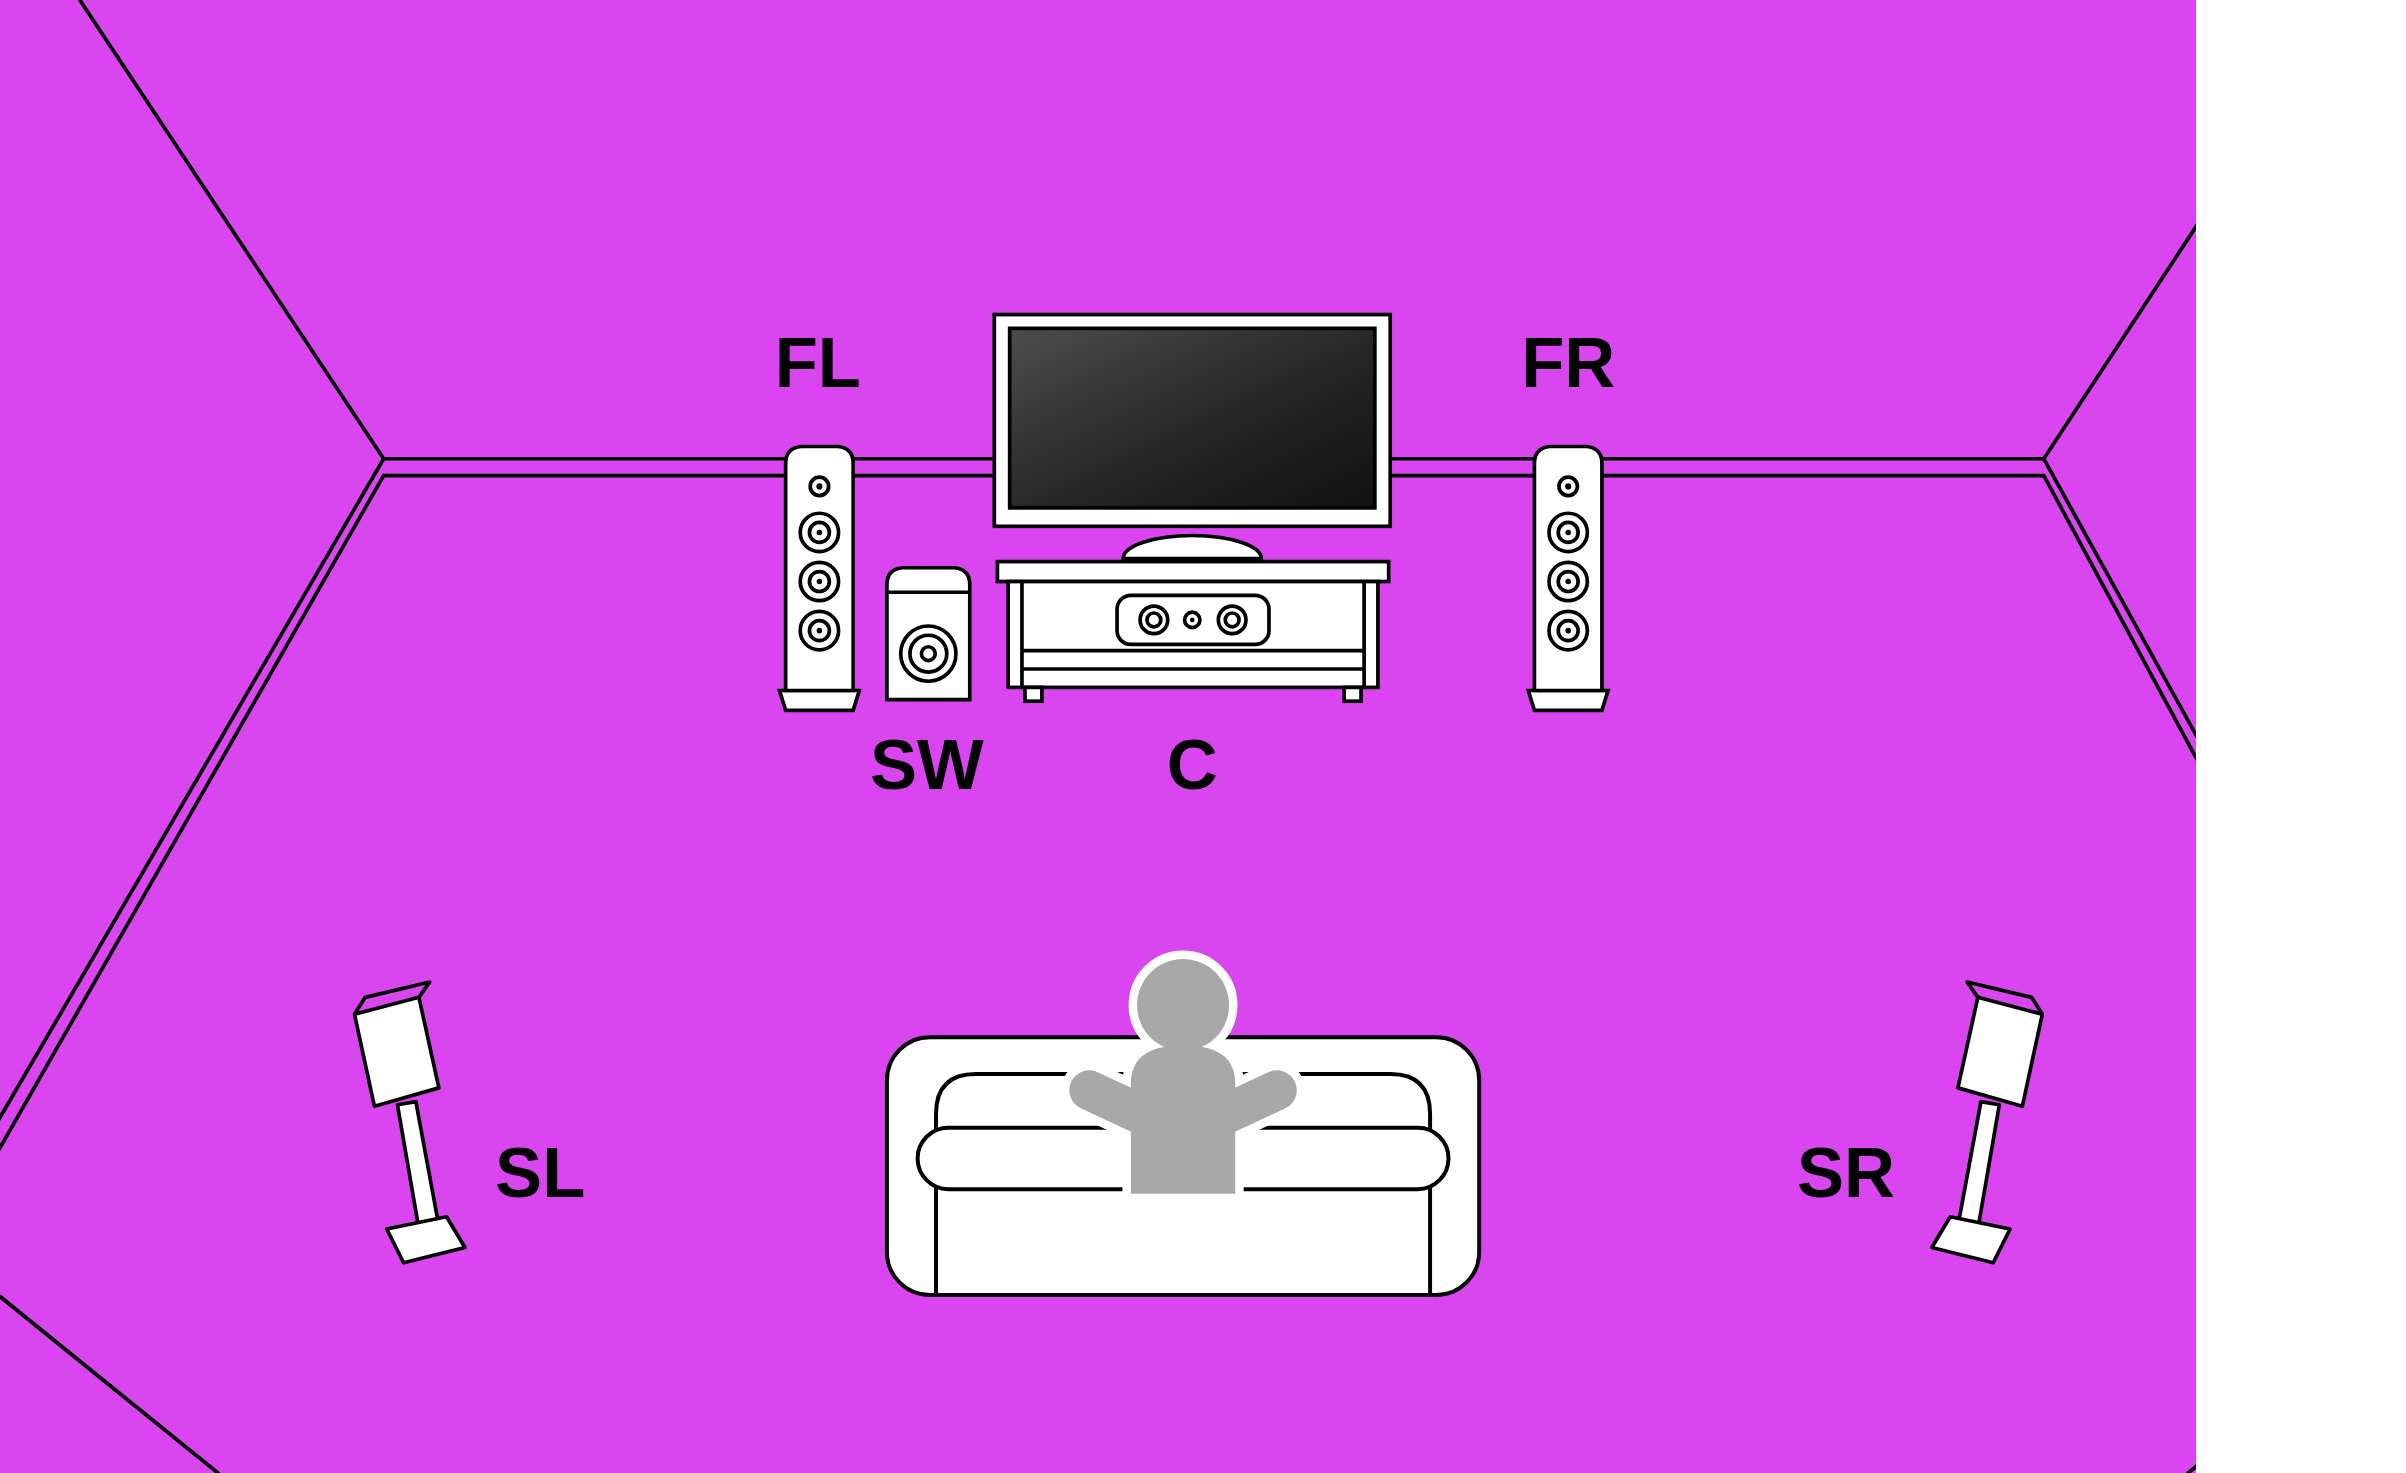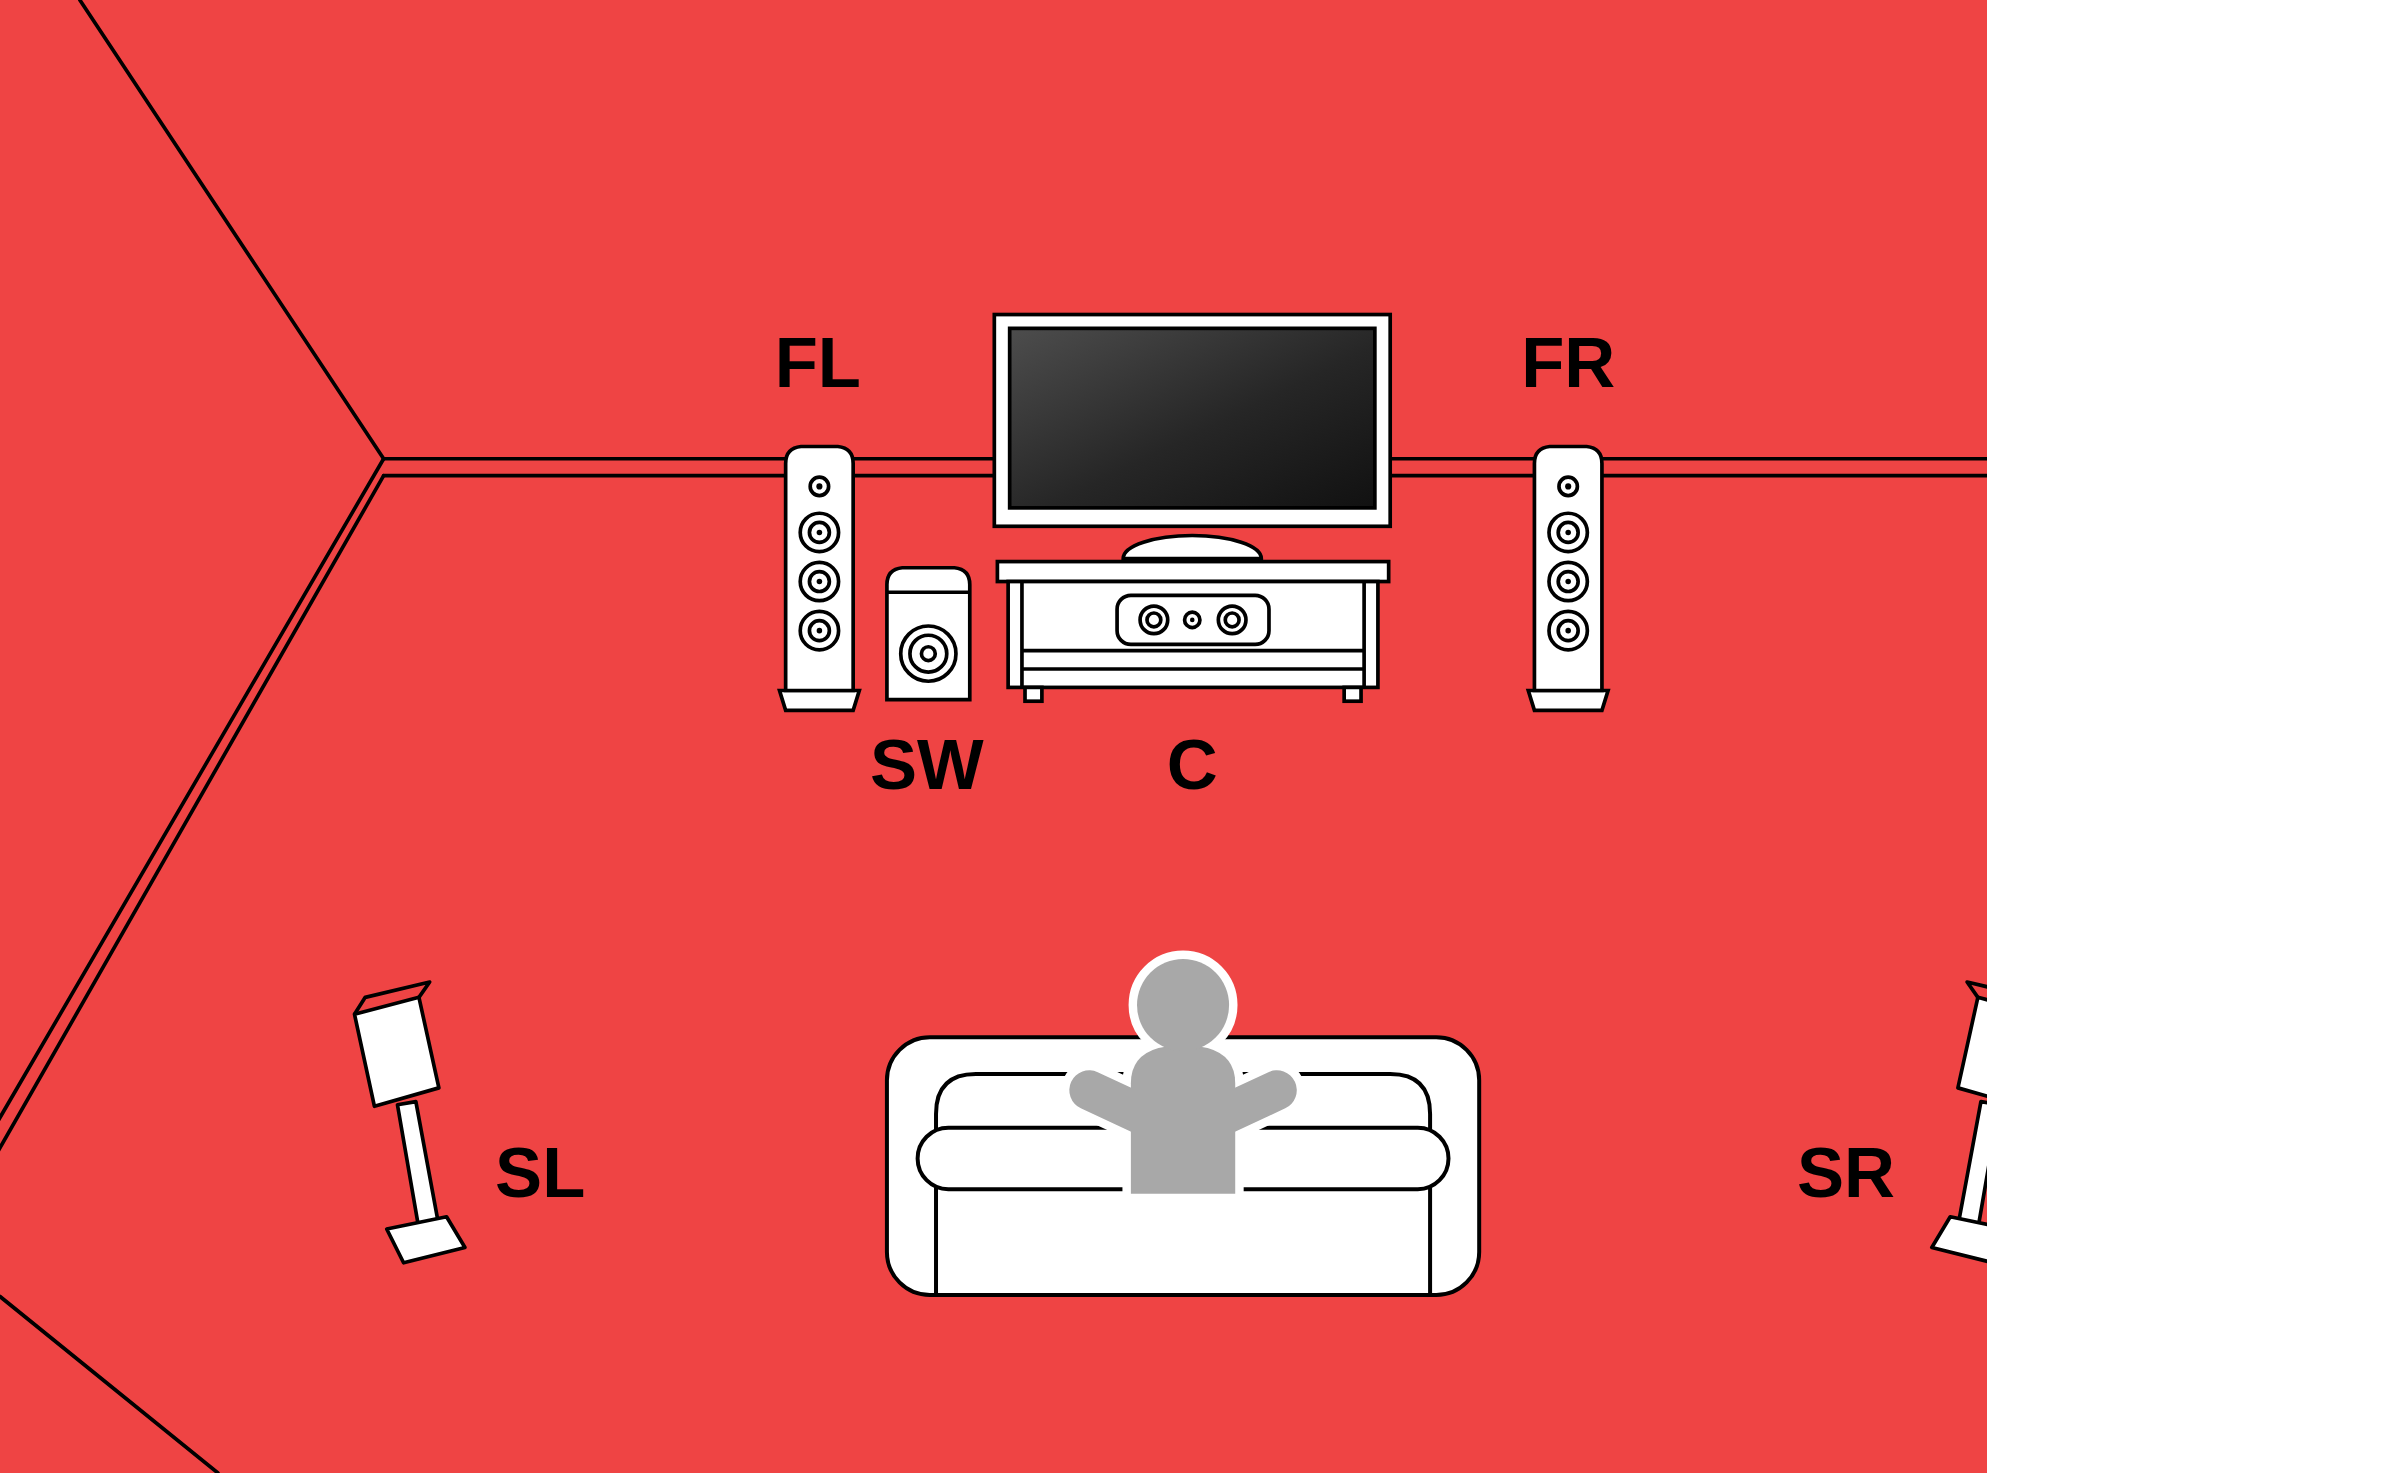--- a/index.html
+++ b/index.html
@@ -3,23 +3,23 @@
 <meta charset="utf-8">
 <title>Speaker Layout Diagram</title>
 <style>
   html, body {
     margin: 0;
     padding: 0;
     background: #ffffff;
     font-family: "Liberation Sans", sans-serif;
   }
   .canvas {
-    width: 1987px;
+    width: 2196px;
     height: 1473px;
-    background: #ef4444;
+    background: #d946ef;
     position: relative;
     overflow: hidden;
   }
   svg { display: block; }
   text {
     font-family: "Liberation Sans", "DejaVu Sans", sans-serif;
     font-weight: bold;
   }
 </style>
 </head>

